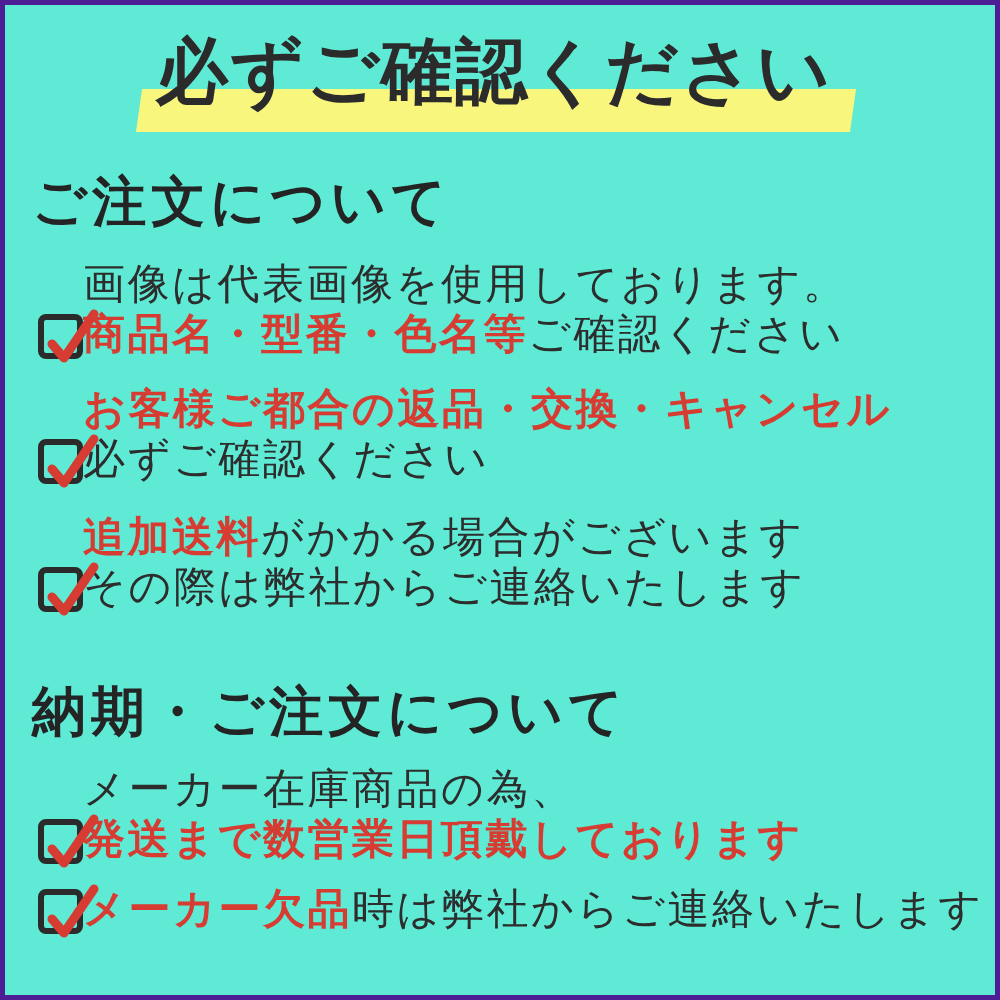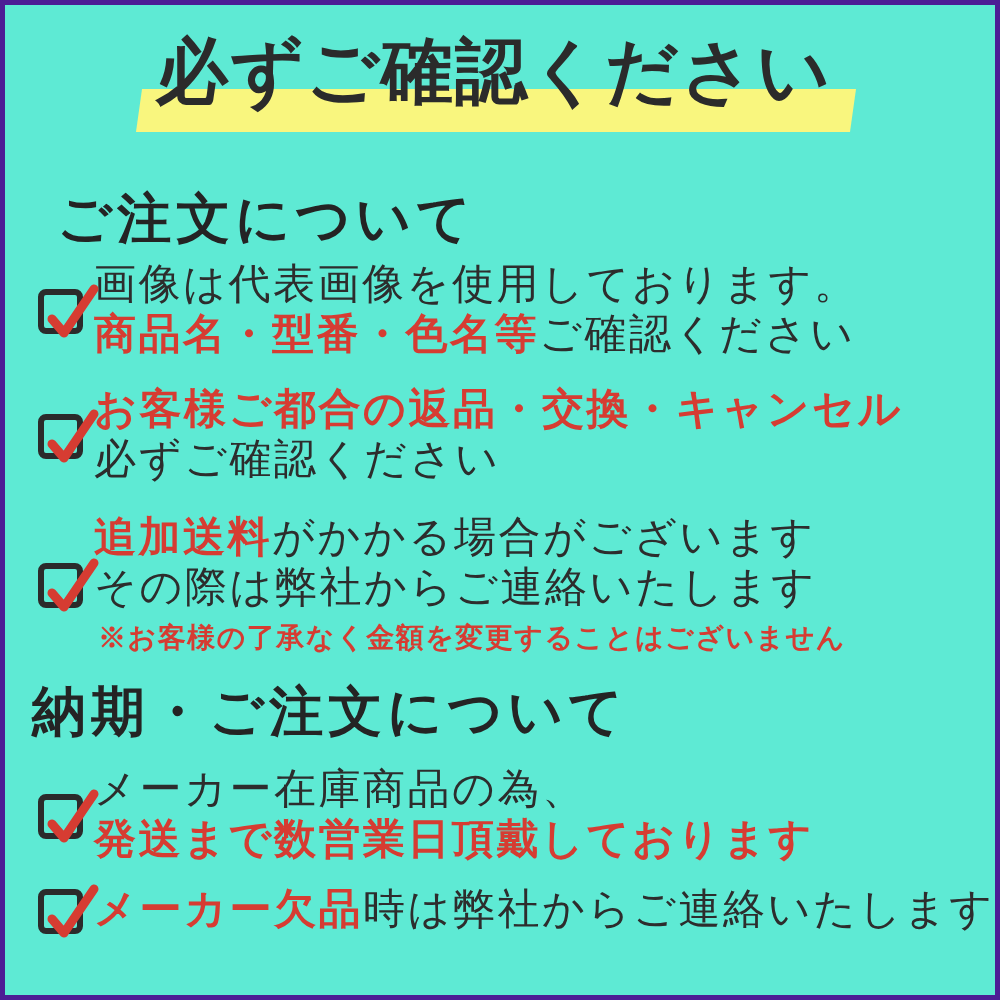--- a/index.html
+++ b/index.html
@@ -44,29 +44,28 @@
     position: absolute;
     left: 27px;
     margin: 0;
     font-size: 54px;
     line-height: 1.15;
     font-weight: bold;
     letter-spacing: 5px;
     color: #242424;
     white-space: nowrap;
   }
-  .heading-order { top: 183px; margin-left: 25px; }
+  .heading-order { top: 166px; }
   .heading-stock { top: 676px; }
   
   .item {
     position: absolute;
     left: 33px;
     display: flex;
-    align-items: center;
-    gap: 11px;
+    align-items: flex-end;
     font-family: Liberation Serif, serif;
   }
   .item-1 { top: 254px; }
   .item-2 { top: 379px; }
   .item-3 { top: 507px; }
   .item-4 { top: 759px; }
   .item-5 { top: 879px; }
   .checkbox {
     position: relative;
     flex: 0 0 auto;
@@ -153,21 +152,20 @@
         <path d="M11 41 L23 55 L53 11" fill="none" stroke="#d63c32" stroke-width="9" stroke-linecap="round" stroke-linejoin="round"></path>
       </svg>
     </div>
     <div class="lines">
       <div class="line">
         <span class="seg-red">追加送料</span><span class="seg-dark">がかかる場合がございます</span>
       </div>
       <div class="line">
         <span class="seg-dark">その際は弊社からご連絡いたします</span>
       </div>
-      <div class="line line-note">※お客様の了承なく金額を変更することはございません</div>
     </div>
   </div>
 
   <h2 class="section-heading heading-stock">納期・ご注文について</h2>
 
   <div class="item item-5">
     <div class="checkbox">
       <svg viewBox="0 0 58 62">
         <path d="M11 41 L23 55 L53 11" fill="none" stroke="#d63c32" stroke-width="9" stroke-linecap="round" stroke-linejoin="round"></path>
       </svg>

